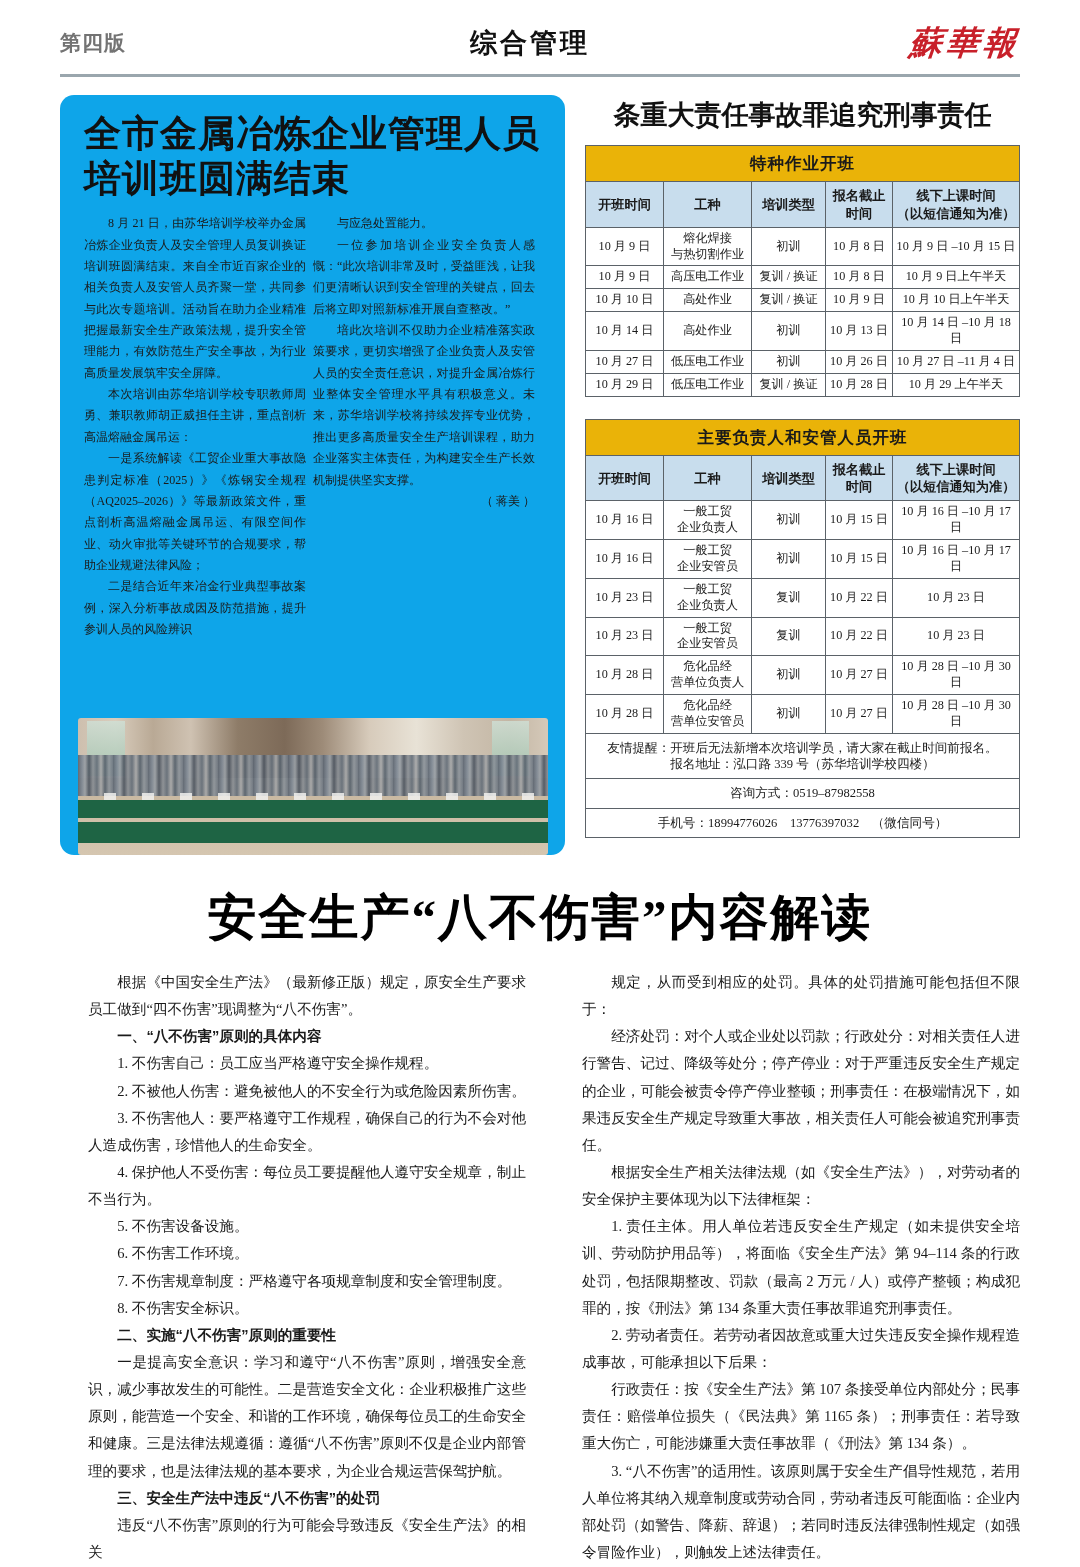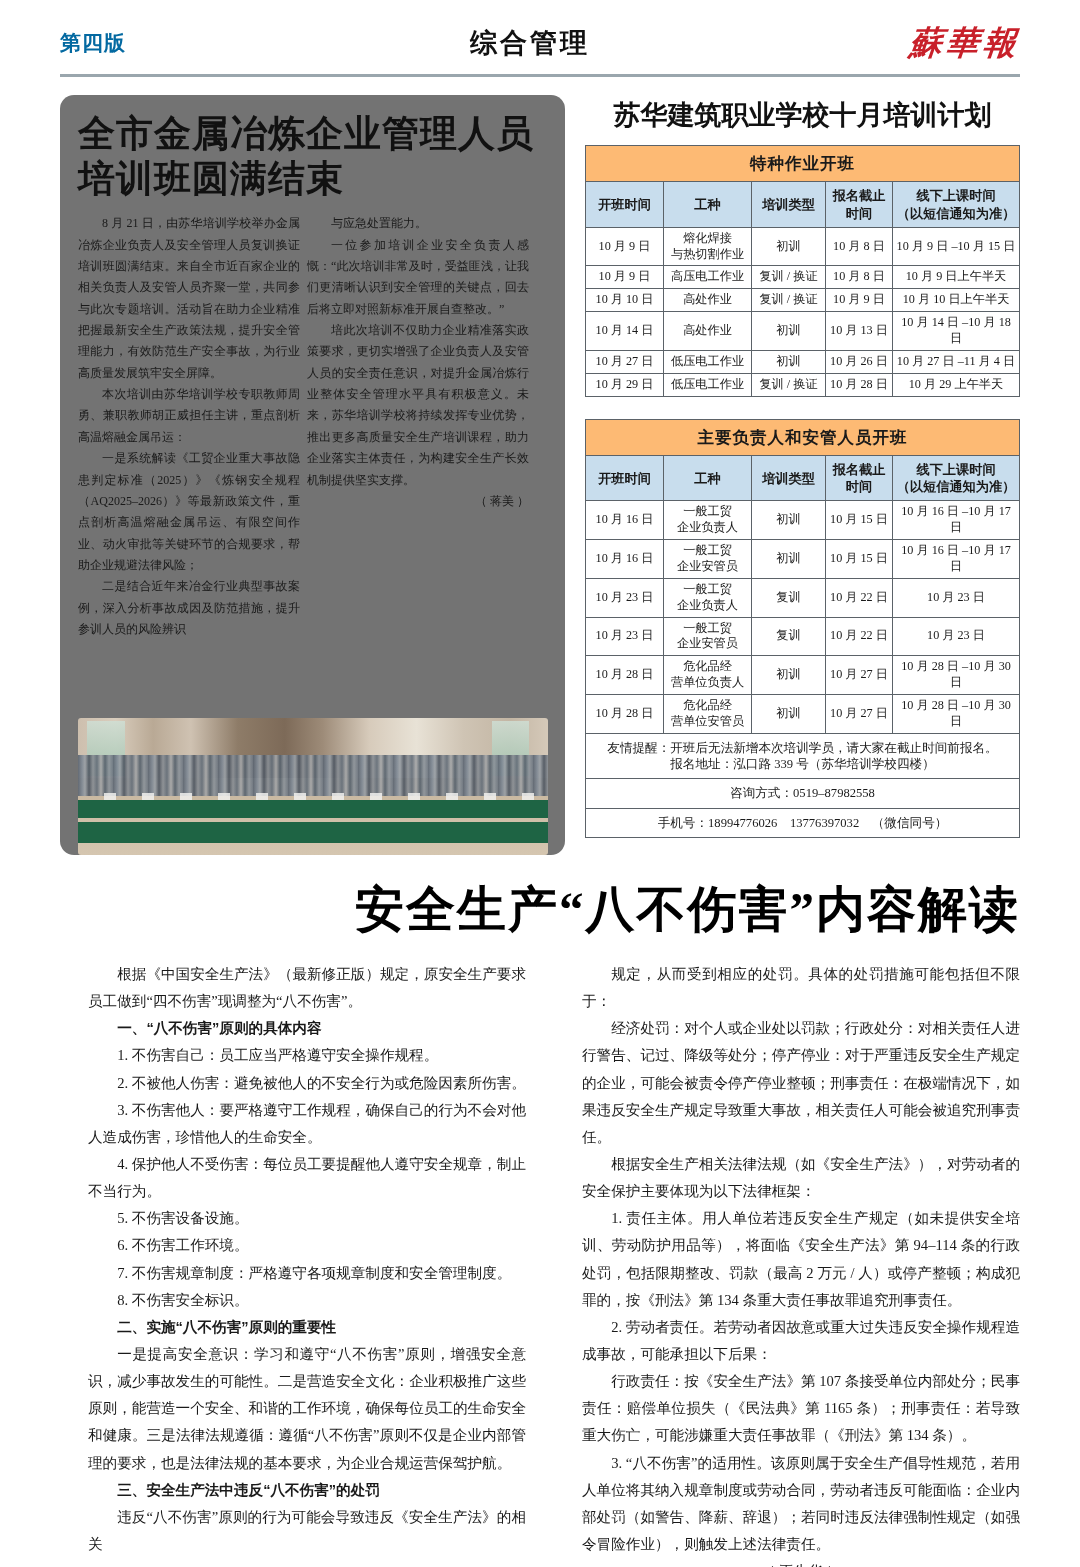--- a/index.html
+++ b/index.html
@@ -28,21 +28,21 @@
     height: 72px;
     display: flex;
     align-items: center;
     justify-content: space-between;
     padding-top: 14px;
   }
   .edition-label {
     font-family: Liberation Sans, sans-serif;
     font-weight: bold;
     font-size: 21px;
-    color: #0369a1;
+    color: #737373;
     letter-spacing: 1px;
     width: 180px;
   }
   .section-title {
     font-family: "Liberation Sans", sans-serif;
     font-weight: bold;
     font-size: 27px;
     color: #111;
     letter-spacing: 3px;
     text-align: center;
@@ -69,23 +69,23 @@
 
   
   .top-zone {
     display: flex;
     gap: 20px;
     margin-top: 18px;
     height: 760px;
   }
   .article-one {
     width: 505px;
-    background: #737373;
+    background: #0ea5e9;
     border-radius: 14px;
-    padding: 16px 18px 0 18px;
+    padding: 16px 18px 0 24px;
     position: relative;
     overflow: hidden;
   }
   .a1-headline {
     font-family: "Liberation Serif", serif;
     font-weight: bold;
     font-size: 37px;
     line-height: 1.22;
     letter-spacing: 1px;
     color: #111;
@@ -132,21 +132,21 @@
   }
   table.sched td, table.sched th {
     border: 1px solid #5b6268;
     text-align: center;
     vertical-align: middle;
     padding: 3px 2px;
     line-height: 1.3;
     font-weight: normal;
   }
   .tbl-title {
-    background: #fdba74;
+    background: #eab308;
     font-family: "Liberation Sans", sans-serif;
     font-weight: bold !important;
     font-size: 16.5px;
     letter-spacing: 1px;
     padding: 7px 2px !important;
   }
   .tbl-head td {
     background: #c8dded;
     font-family: "Liberation Sans", sans-serif;
     font-weight: bold !important;
@@ -161,27 +161,27 @@
   .note-row td {
     text-align: left;
     padding: 6px 8px !important;
     font-size: 12.6px;
     line-height: 1.55;
   }
   .tbl-gap { height: 22px; }
 
   
   .big-headline {
-    text-align: right;
+    text-align: center;
     font-family: "Liberation Serif", serif;
     font-weight: bold;
     font-size: 49px;
     letter-spacing: 2px;
     color: #000;
-    margin-top: 22px;
+    margin-top: 30px;
     margin-bottom: 18px;
   }
 
   
   .article-two {
     display: flex;
     gap: 28px;
     font-size: 14.6px;
     line-height: 1.86;
     text-align: justify;
@@ -264,21 +264,21 @@
         <div class="ph-window" style="left:88%"></div>
         <div class="ph-floor"></div>
         <div class="ph-crowd"></div>
         <div class="ph-chairs"></div>
         <div class="ph-tablerow ph-t1"></div>
         <div class="ph-tablerow ph-t2"></div>
       </div>
     </div>
 
     <div class="table-col">
-      <div class="t-headline">苏华建筑职业学校十月培训计划</div>
+      <div class="t-headline">条重大责任事故罪追究刑事责任</div>
 
       <table class="sched">
         <colgroup>
             <col class="c1">
             <col class="c2">
             <col class="c3">
             <col class="c4">
             <col class="c5">
           </colgroup>
         <tbody id="t1-body">

